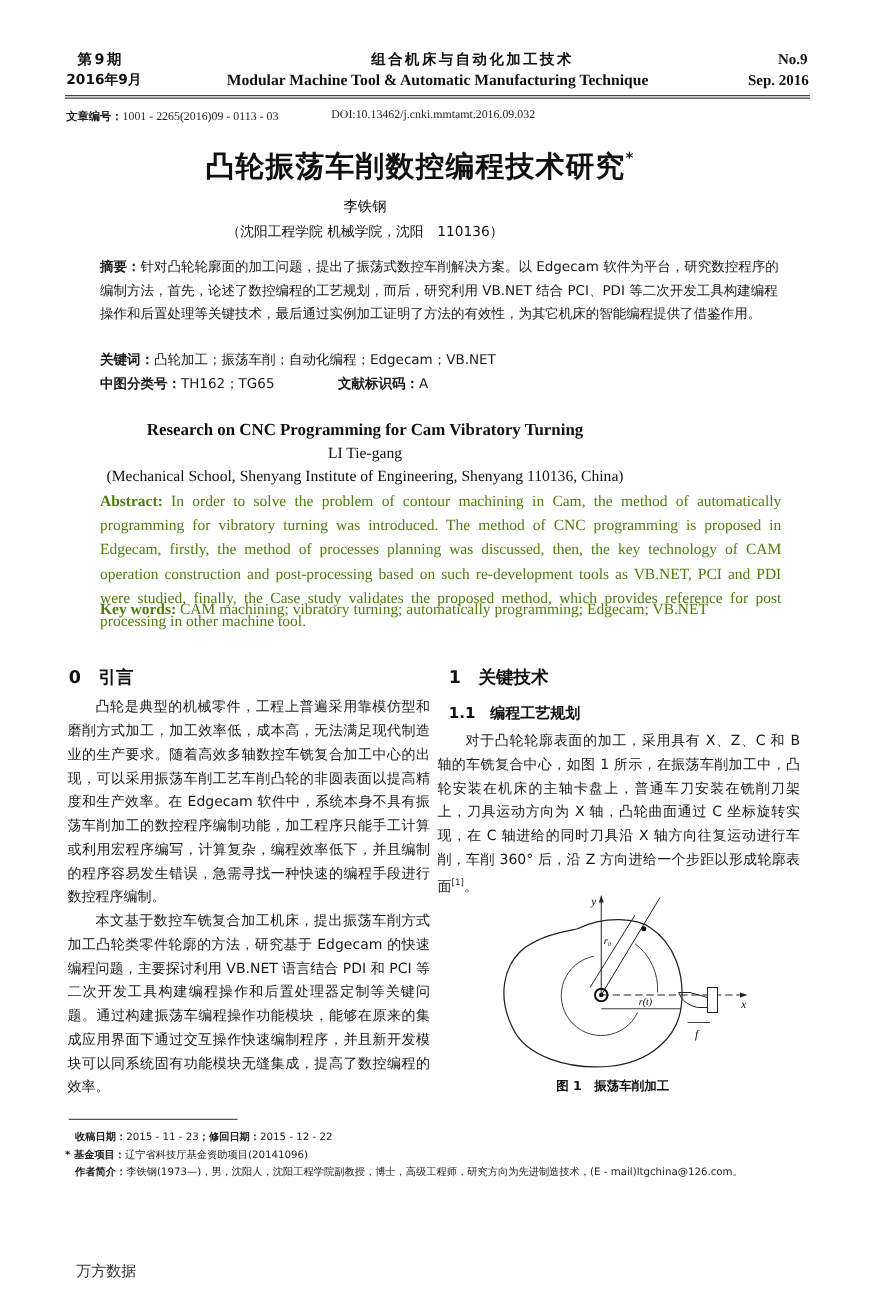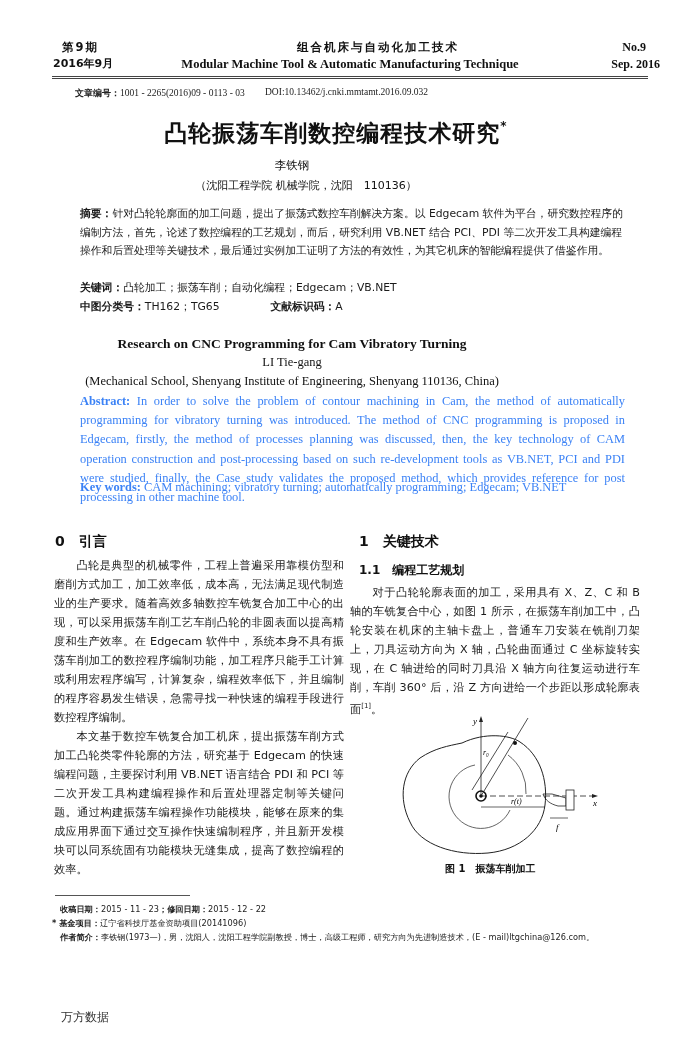--- a/index.html
+++ b/index.html
@@ -3,57 +3,57 @@
 <meta charset="utf-8">
 <style>
   html, body { margin:0; padding:0; background:#fff; }
   body { width:700px; height:1040px; position:relative; overflow:hidden; color:#111;
          font-family: "DejaVu Serif", "Liberation Serif", serif; }
   .abs { position:absolute; }
   .hdr { font-family:"Liberation Serif", serif; font-weight:bold; font-size:12px; color:#111; line-height:16px; }
   .hdr-cn { font-family:"DejaVu Sans", sans-serif; font-weight:bold; font-size:11.5px; letter-spacing:2px; }
   .rule { position:absolute; left:52px; width:596px; border-top:1px solid #444; }
   .meta { font-size:9.5px; font-family:"Liberation Serif", serif; color:#222; }
-  .meta b { font-family:"DejaVu Sans", sans-serif; font-size:9px;margin-left:22px; }
+  .meta b { font-family:"DejaVu Sans", sans-serif; font-size:9px; }
   .title { left:0; width:672px; text-align:center; top:118px; font-family:"DejaVu Sans", sans-serif; font-weight:bold; font-size:23px; letter-spacing:1px; }
   .title sup { font-size:12px; position:relative; top:-2px; }
   .center { left:0; width:584px; text-align:center; }
   .cn-body { font-family:"DejaVu Sans", sans-serif; font-size:11.2px; line-height:19px; color:#1a1a1a; }
   .abs-block { left:80px; width:545px; font-family:"DejaVu Sans", sans-serif; font-size:10.8px; line-height:18.5px; color:#1a1a1a; }
   .abs-block b, .lbl { font-weight:bold; }
-  .en-block { left:80px; width:545px; font-family:"Liberation Serif", serif; font-size:12.4px; line-height:19.2px; color:#3b82f6; text-align:justify; }
+  .en-block { left:80px; width:545px; font-family:"Liberation Serif", serif; font-size:12.4px; line-height:19.2px; color:#4d7c0f; text-align:justify; }
   .sec { font-family:"DejaVu Sans", sans-serif; font-weight:bold; font-size:14px; }
   .subsec { font-family:"DejaVu Sans", sans-serif; font-weight:bold; font-size:12px; }
   .col { width:290px; text-align:justify; }
   .indent { text-indent:2em; }
   .foot { left:60px; width:600px; font-family:"DejaVu Sans", sans-serif; font-size:8.2px; line-height:14px; color:#222; }
   .foot b { font-weight:bold; }
   .fig-caption { font-family:"DejaVu Sans", sans-serif; font-weight:bold; font-size:10px;text-align:right; }
   .watermark { font-family:"DejaVu Sans", sans-serif; font-size:12px; color:#333; }
 </style>
 </head>
 <body>
 
 <div class="abs hdr hdr-cn" style="left:62px;top:39px;">第9期</div>
 <div class="abs hdr" style="left:53px;top:56px;font-family:'DejaVu Sans',sans-serif;font-size:11px;">2016年9月</div>
 <div class="abs hdr hdr-cn" style="left:0;width:700px;text-align:center;top:39px;padding-left:28px;">组合机床与自动化加工技术</div>
 <div class="abs hdr" style="left:0;width:700px;text-align:center;top:56px;font-size:12.5px;">Modular Machine Tool &amp; Automatic Manufacturing Technique</div>
 <div class="abs hdr" style="right:54px;top:39px;">No.9</div>
-<div class="abs hdr" style="right:40px;top:56px;">Sep. 2016</div>
+<div class="abs hdr" style="right:53px;top:56px;">Sep. 2016</div>
 <div class="rule" style="top:76px;"></div>
 <div class="rule" style="top:78px;"></div>
 
 <div class="abs meta" style="left:53px;top:87px;">
   <b>文章编号：</b><span>1001 - 2265(2016)09 - 0113 - 03</span>
 </div>
 <div class="abs meta" style="left:265px;top:87px;">DOI:10.13462/j.cnki.mmtamt.2016.09.032</div>
 
 <div class="abs title"><span>凸轮振荡车削数控编程技术研究</span><sup>*</sup></div>
 <div class="abs center" style="top:158px;font-family:'DejaVu Sans',sans-serif;font-size:11.5px;">李铁钢</div>
-<div class="abs center" style="top:178px;font-family:'DejaVu Sans',sans-serif;font-size:11px;padding-left:14px;">（沈阳工程学院 机械学院，沈阳　110136）</div>
+<div class="abs center" style="top:178px;font-family:'DejaVu Sans',sans-serif;font-size:11px;">（沈阳工程学院 机械学院，沈阳　110136）</div>
 
 <div class="abs abs-block" style="top:205px;">
   <b>摘要：</b><span>针对凸轮轮廓面的加工问题，提出了振荡式数控车削解决方案。以 Edgecam 软件为平台，研究数控程序的编制方法，首先，论述了数控编程的工艺规划，而后，研究利用 VB.NET 结合 PCI、PDI 等二次开发工具构建编程操作和后置处理等关键技术，最后通过实例加工证明了方法的有效性，为其它机床的智能编程提供了借鉴作用。</span>
 </div>
 <div class="abs abs-block" style="top:279px;">
   <b>关键词：</b><span>凸轮加工；振荡车削；自动化编程；Edgecam；VB.NET</span>
 </div>
 <div class="abs abs-block" style="top:298px;">
   <b>中图分类号：</b><span>TH162；TG65</span>
   <span style="display:inline-block;width:44px;"></span>

